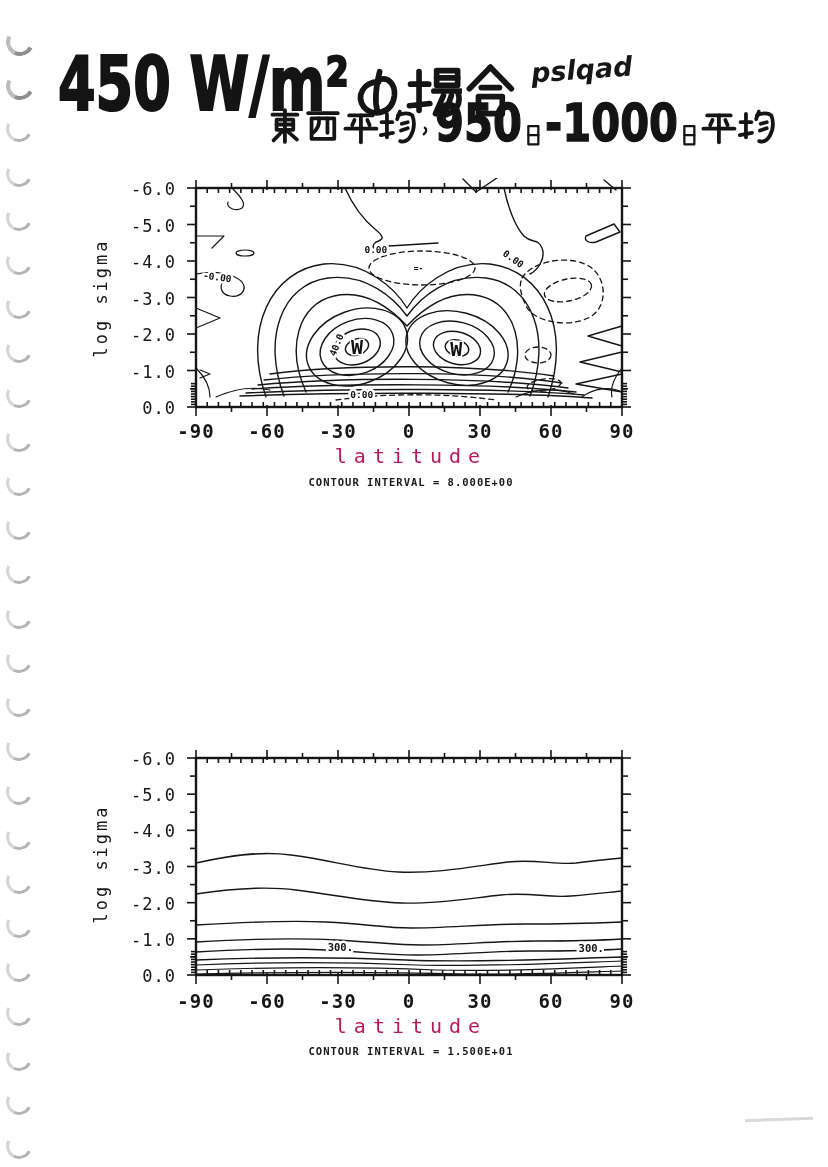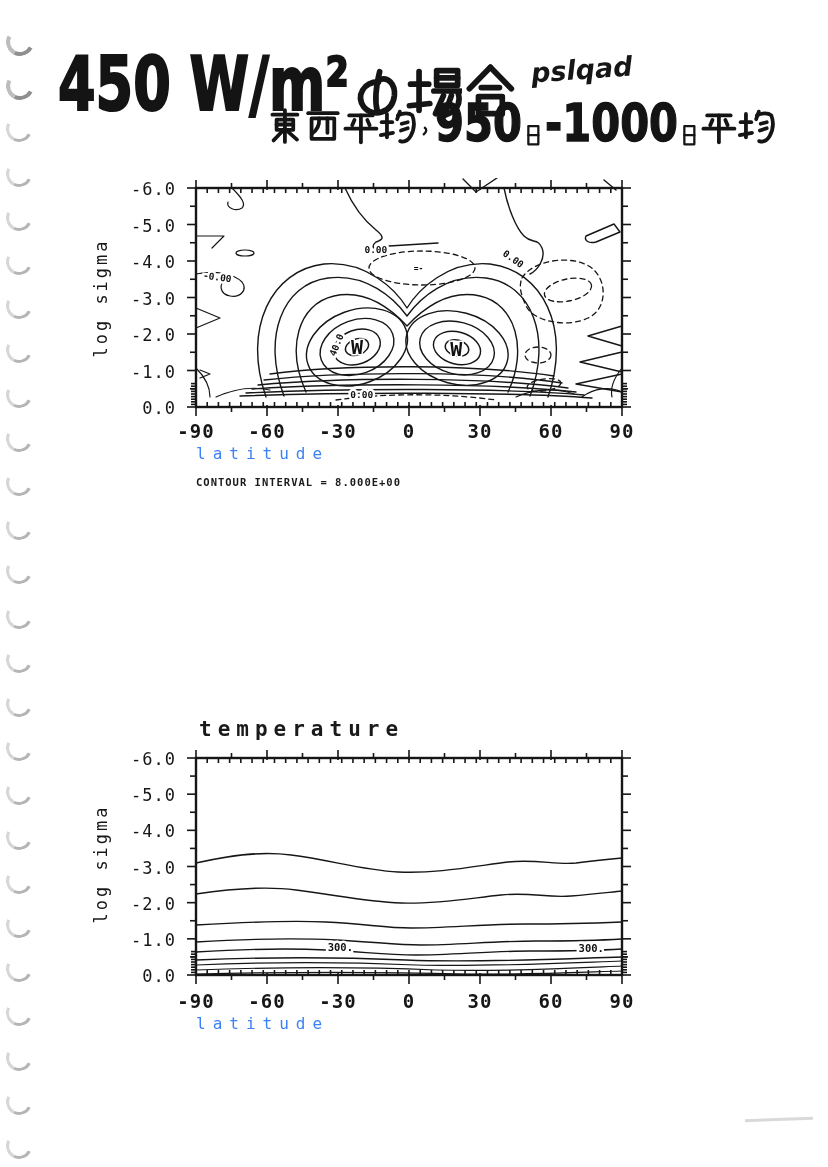--- a/index.html
+++ b/index.html
@@ -26,22 +26,22 @@
   .contour.thin{stroke-width:1.2;}
   .dashedc{fill:none;stroke:#161616;stroke-width:1.3;stroke-dasharray:5 4;stroke-linecap:round;}
   .tick{stroke:#161616;stroke-width:1.6;}
   .frame{fill:none;stroke:#161616;stroke-width:2.4;}
   .ylabels{position:absolute;width:80px;}
   .ylabels span{position:absolute;right:16px;font-size:17px;letter-spacing:1px;color:#161616;}
   .xlabels{position:absolute;height:26px;font-weight:bold;}
   .xlabels span{position:absolute;transform:translateX(-50%);font-size:19px;letter-spacing:1px;color:#161616;}
   .axis-ylab{position:absolute;font-size:17px;letter-spacing:3px;color:#161616;
              transform:translate(-50%,-50%) rotate(-90deg);}
-  .axis-xlab{position:absolute;width:430px;font-size:16px;letter-spacing:7px;color:#3b82f6;}
-  .caption{position:absolute;width:430px;text-align:left;font-size:10.5px;font-weight:bold;
+  .axis-xlab{position:absolute;width:430px;text-align:center;font-size:20px;letter-spacing:7px;color:#be185d;}
+  .caption{position:absolute;width:430px;text-align:center;font-size:10.5px;font-weight:bold;
            letter-spacing:1px;color:#1a1a1a;}
   .clabel{font-family:"DejaVu Sans Mono",monospace;font-weight:bold;fill:#111;
           paint-order:stroke;stroke:#ffffff;stroke-width:5px;}
   .smudge{position:absolute;background:#d9d9d9;}
 </style>
 </head>
 <body>
 
 <div class="page">
 
@@ -401,21 +401,20 @@
       <span style="left: 152px;">-30</span>
       <span style="left: 223px;">0</span>
       <span style="left: 294px;">30</span>
       <span style="left: 365px;">60</span>
       <span style="left: 436px;">90</span>
     </div>
   <div class="axis-ylab" style="left:101px;top:298px;">log sigma</div>
   <div class="axis-xlab" style="left:196px;top:444px;">latitude</div>
   <div class="caption" style="left:196px;top:476px;">CONTOUR INTERVAL = 8.000E+00</div>
 
-  <div class="fig-title" style="left:199px;top:717px;">temperature</div>
 
   <svg class="plot-svg" id="plot1" style="left:186px;top:748px;" width="446" height="240" viewBox="0 0 446 240">
     <g>
       <path class="contour" d="M10 115 C45 107 75 103 105 107 C145 112 175 122 212 124 C250 126 290 118 322 114 C350 111 370 117 390 115 C405 113 425 111 436 110"></path>
       <path class="contour" d="M10 146 C50 140 80 138 110 142 C150 147 180 154 215 155 C255 156 285 150 315 147 C345 144 360 150 385 148 C410 146 425 144 436 143"></path>
       <path class="contour" d="M10 177 C60 174 100 172 140 174 C180 176 200 180 225 180 C260 180 300 176 340 176 C380 176 410 175 436 174"></path>
       <path class="contour" d="M10 194 C60 191 110 190 150 192 C190 194 210 197 235 197 C270 197 310 193 350 193 C390 193 420 192 436 191"></path>
       <path class="contour" d="M10 204 C60 201 100 200 140 202 C180 204 200 207 230 207 C265 207 305 203 345 203 C385 203 420 202 436 201"></path>
       <path class="contour" d="M10 212 C80 209 150 209 220 212 C290 215 370 211 436 209"></path>
       <path class="contour thin" d="M10 217 C80 214 160 214 230 217 C300 219 380 215 436 213"></path>
@@ -588,15 +587,16 @@
       <span style="left: 10px;">-90</span>
       <span style="left: 81px;">-60</span>
       <span style="left: 152px;">-30</span>
       <span style="left: 223px;">0</span>
       <span style="left: 294px;">30</span>
       <span style="left: 365px;">60</span>
       <span style="left: 436px;">90</span>
     </div>
   <div class="axis-ylab" style="left:101px;top:864px;">log sigma</div>
   <div class="axis-xlab" style="left:196px;top:1014px;">latitude</div>
+  <div class="caption" style="left:196px;top:1045px;">CONTOUR INTERVAL = 1.500E+01</div>
 
   <div class="smudge" style="left:745px;top:1118px;width:68px;height:3px;transform:rotate(-2deg);"></div>
 </div>
 
 </body></html>

